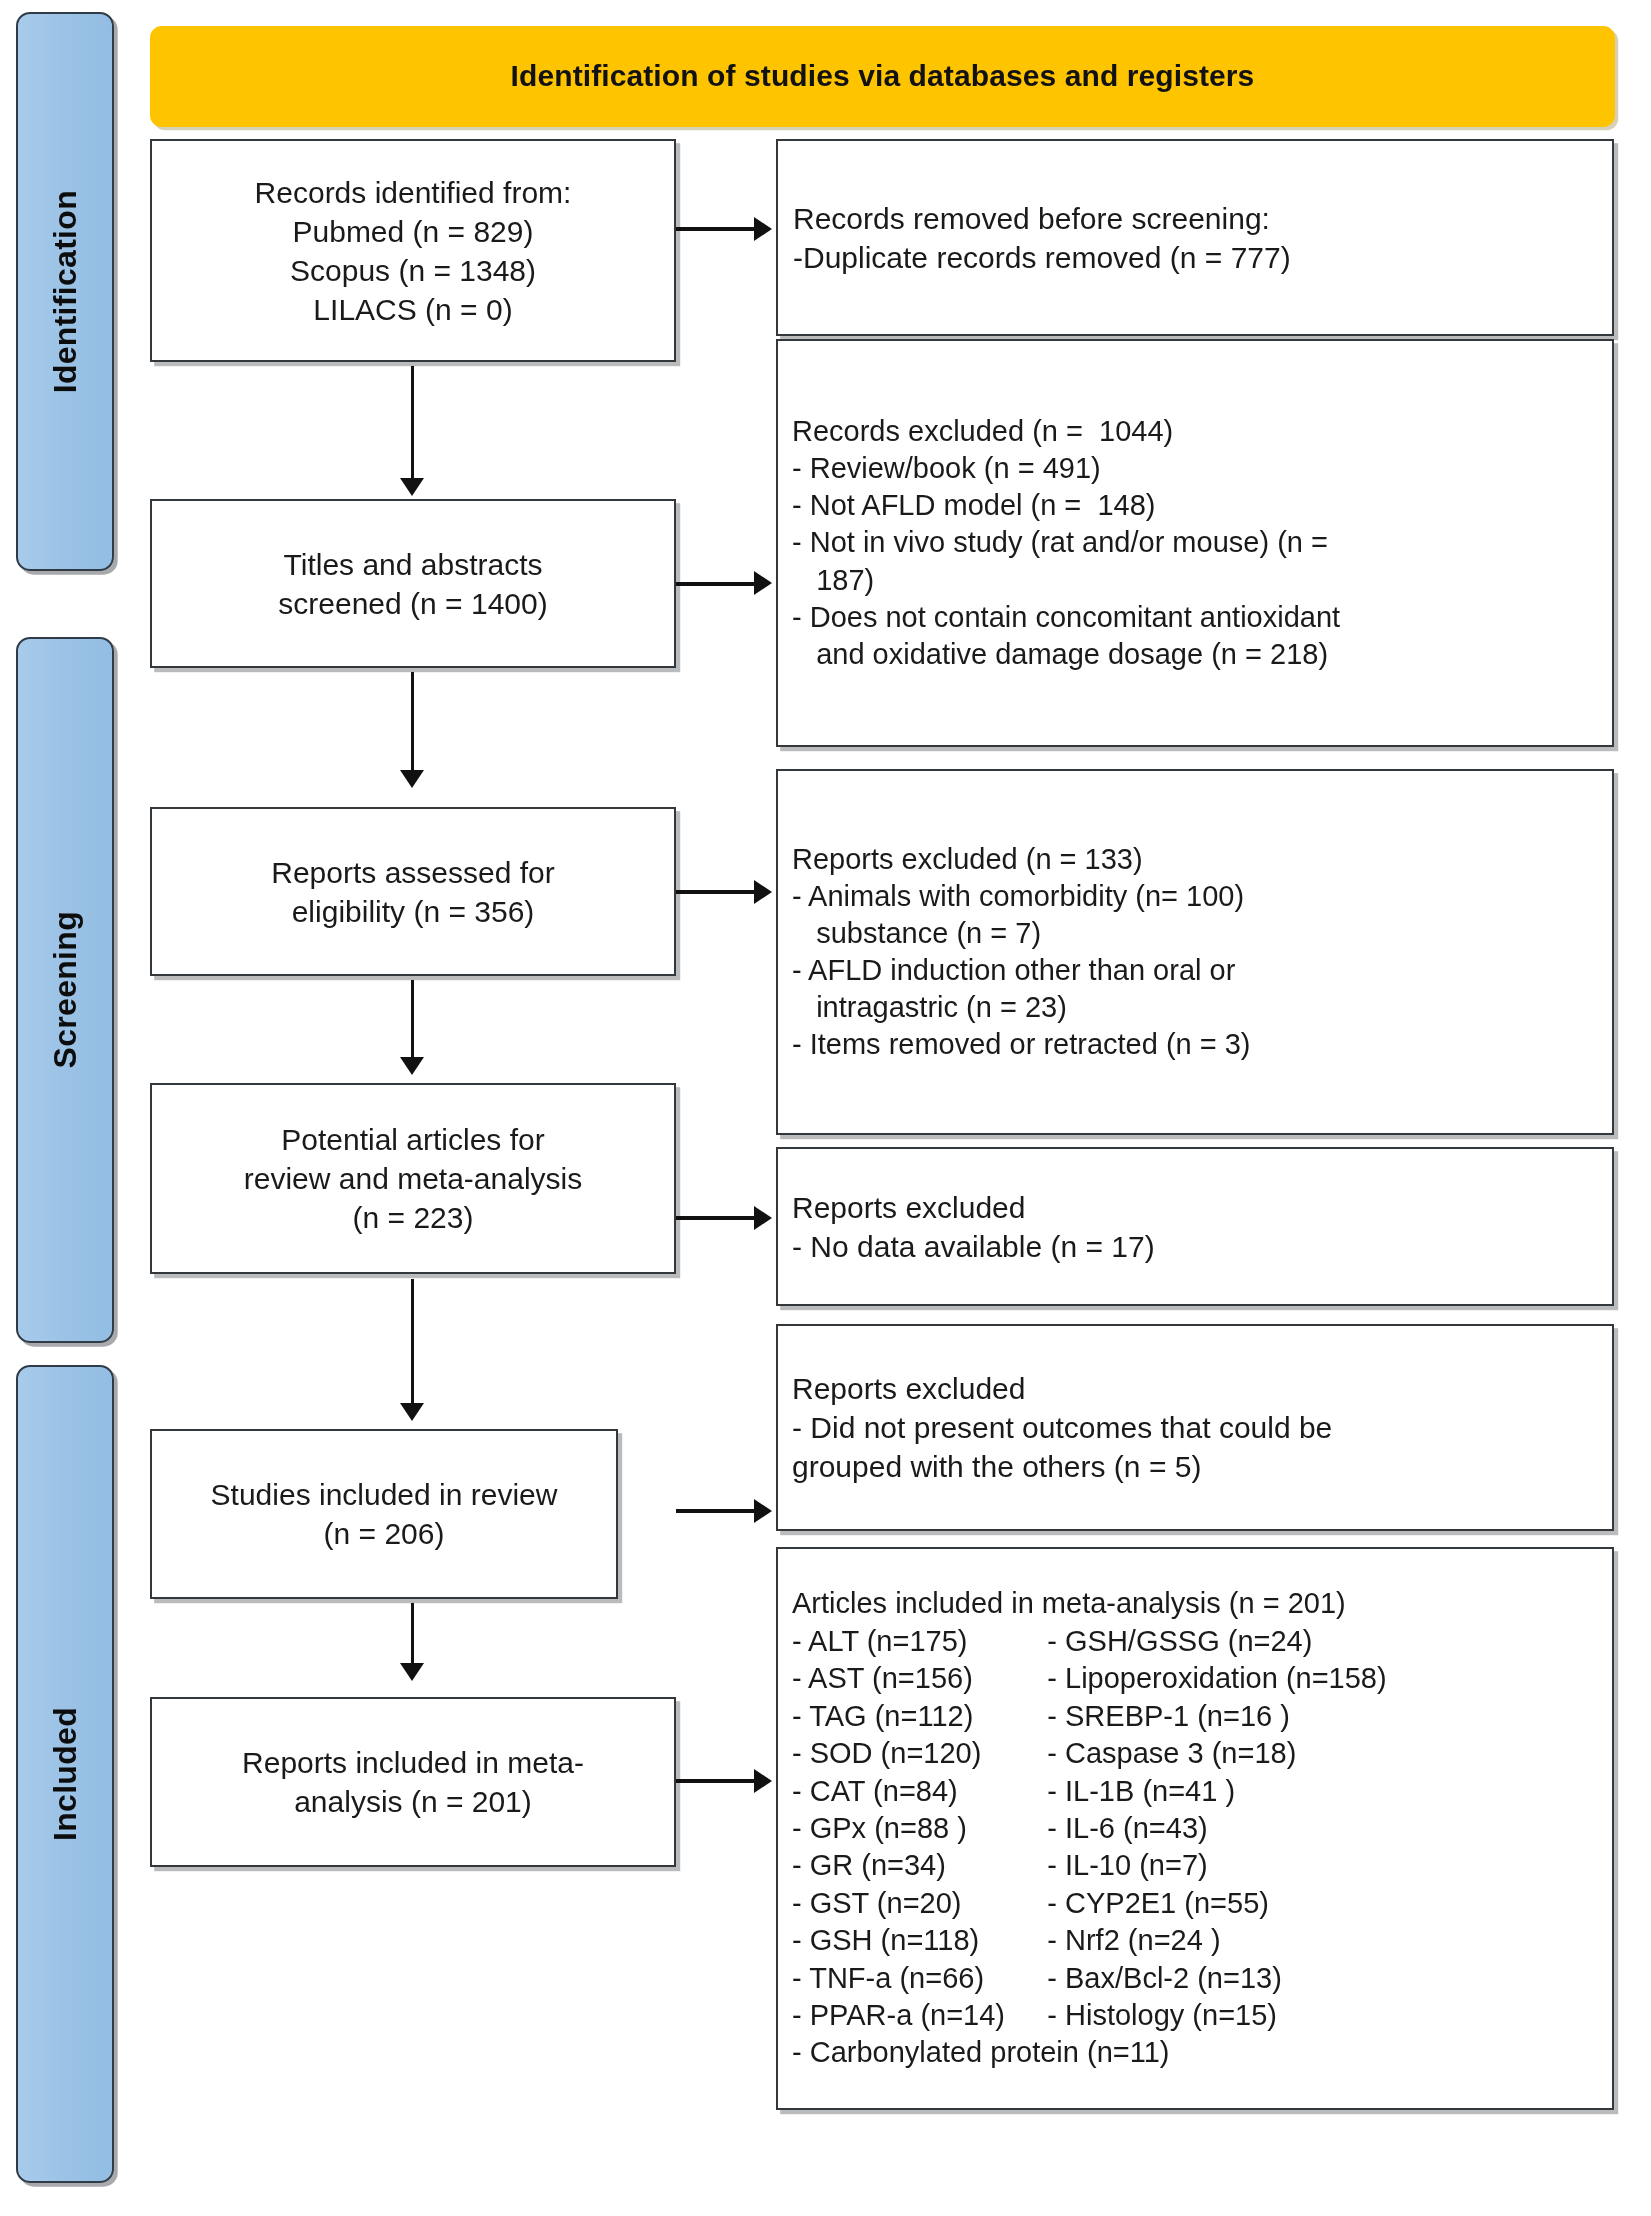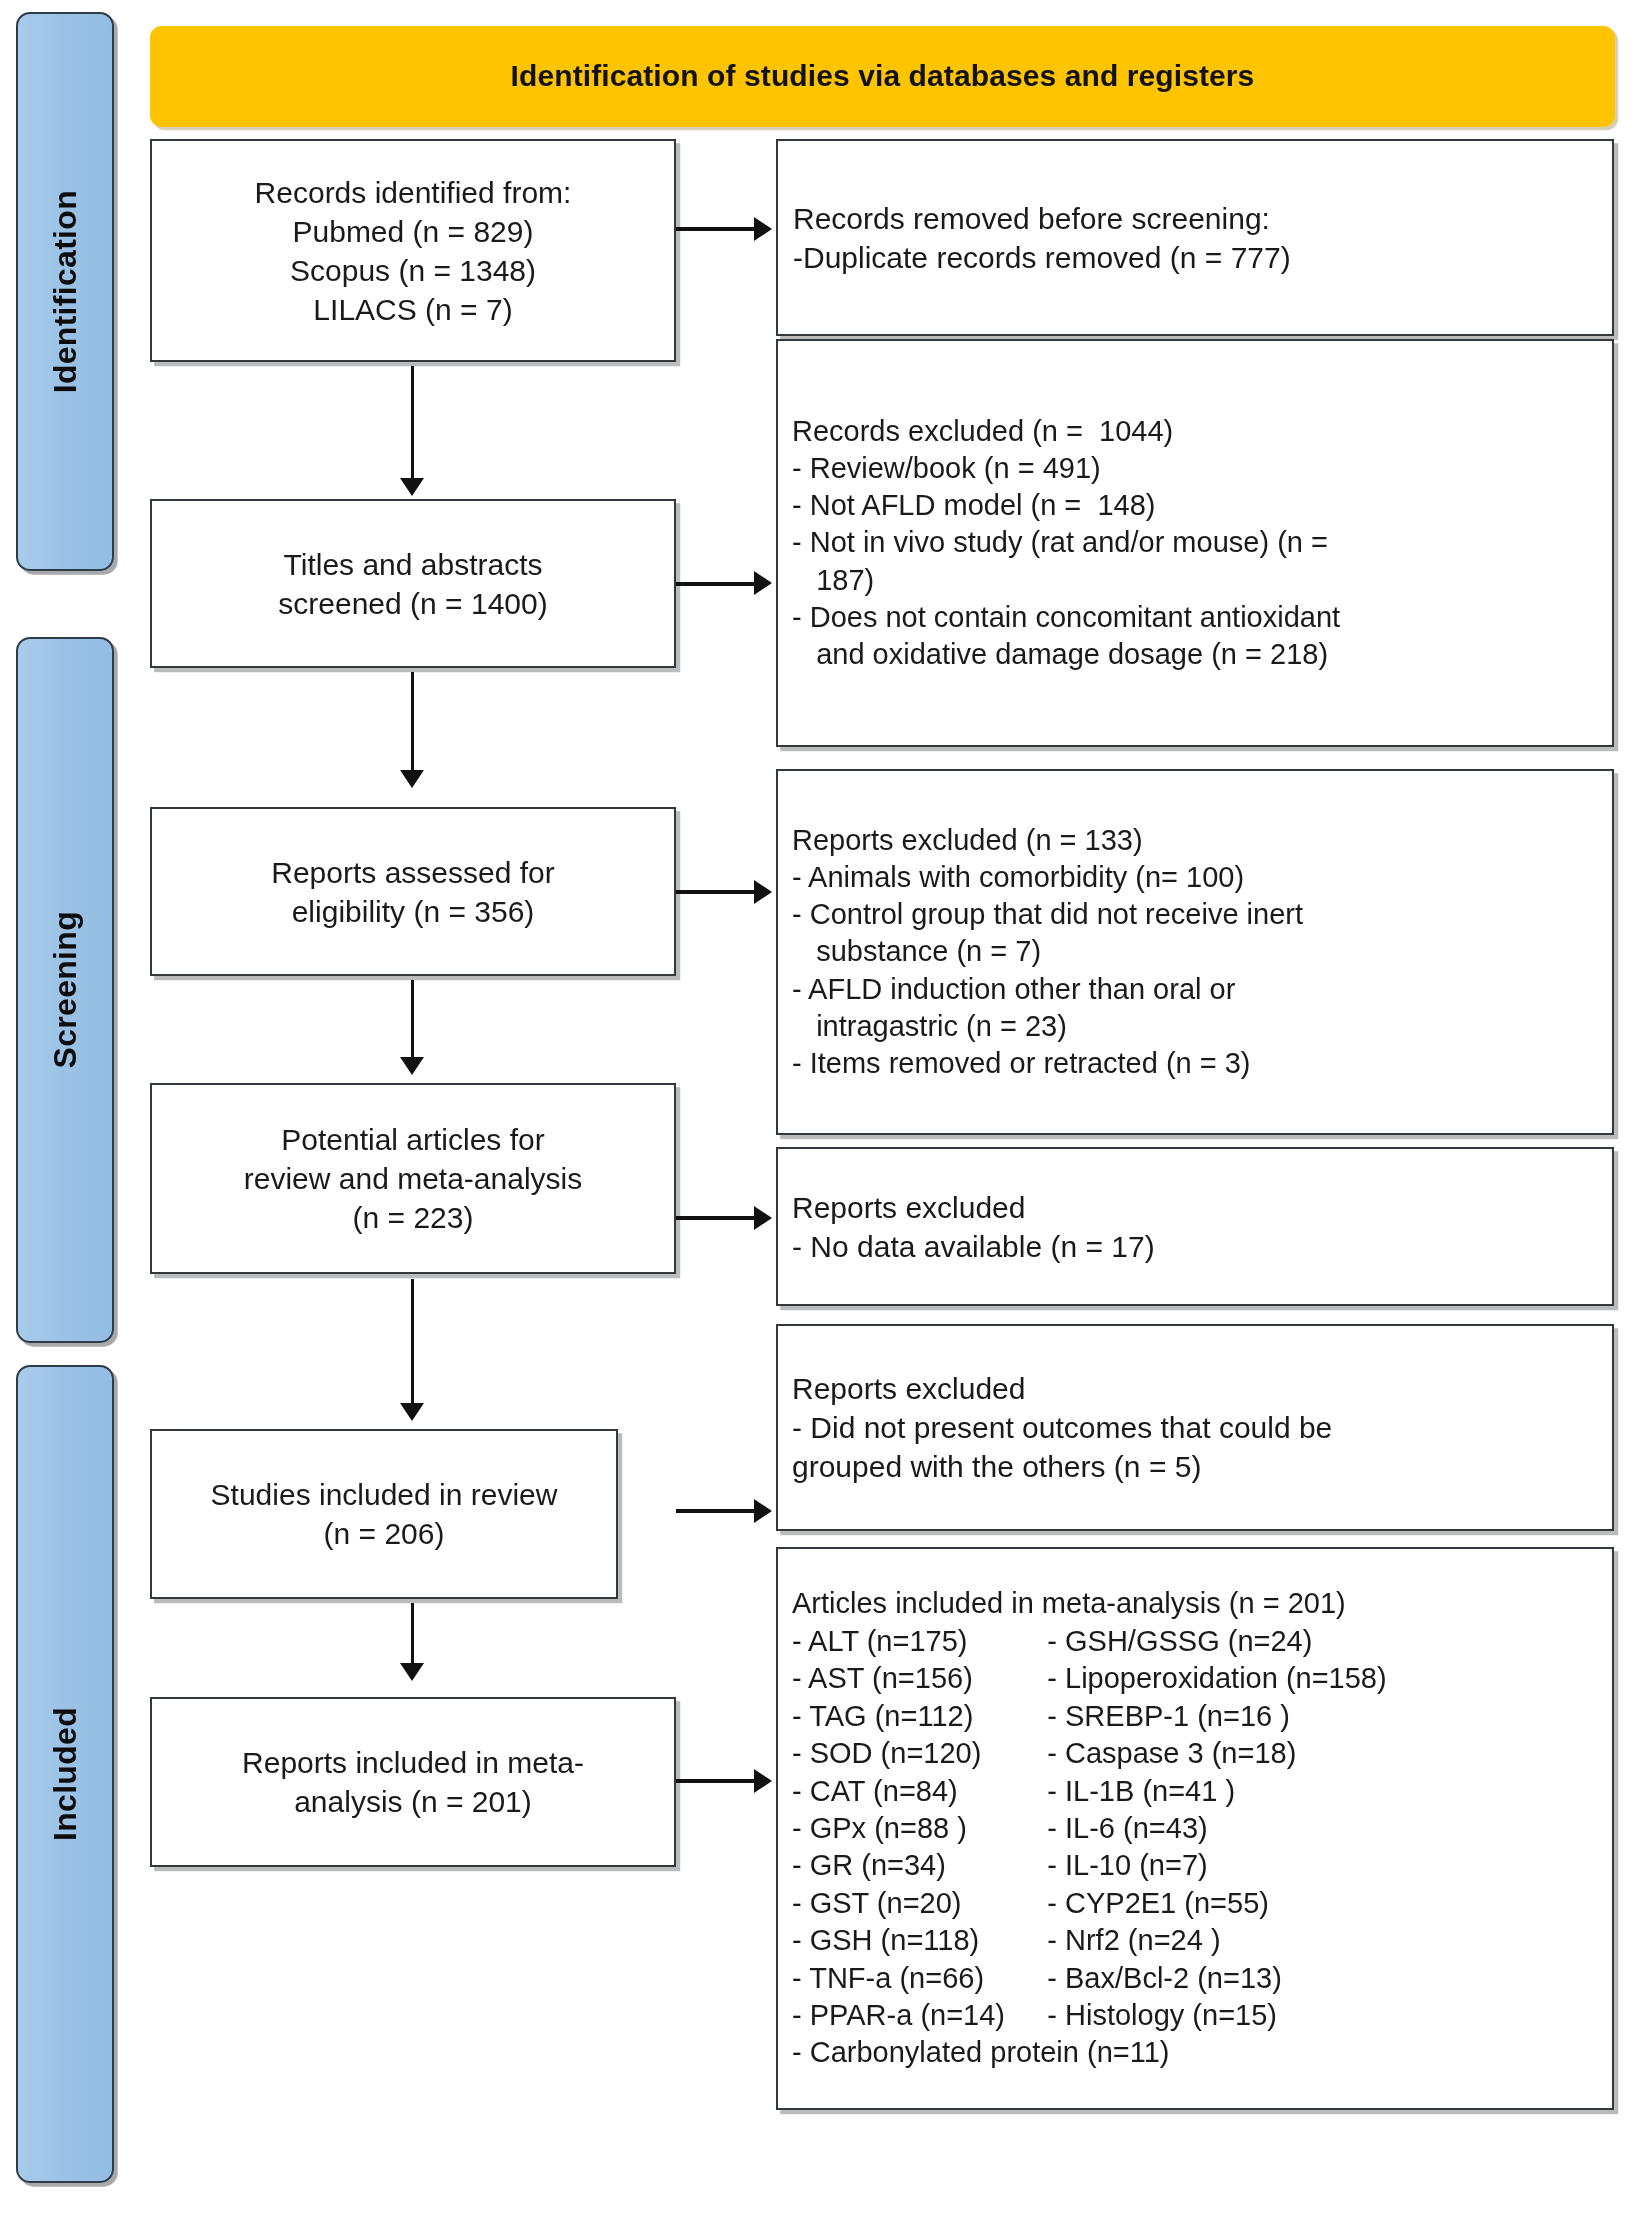--- a/index.html
+++ b/index.html
@@ -153,21 +153,21 @@
   </div>
 
   <div class="banner" style="left:150px; top:25.5px; width:1465px; height:101px;">
     <span class="banner-text">Identification of studies via databases and registers</span>
   </div>
 
   <div class="box center" style="left:150px; top:139px; width:526px; height:223px;">
     <div class="line">Records identified from:</div>
     <div class="line">Pubmed (n = 829)</div>
     <div class="line">Scopus (n = 1348)</div>
-    <div class="line">LILACS (n = 7)</div>
+    <div class="line">LILACS (n = 0)</div>
   </div>
 
   <div class="box center" style="left:150px; top:499px; width:526px; height:169px;">
     <div class="line">Titles and abstracts</div>
     <div class="line">screened (n = 1400)</div>
   </div>
 
   <div class="box center" style="left:150px; top:807px; width:526px; height:169px;">
     <div class="line">Reports assessed for</div>
     <div class="line">eligibility (n = 356)</div>
@@ -200,21 +200,20 @@
     <div class="line">- Not AFLD model (n =  148)</div>
     <div class="line">- Not in vivo study (rat and/or mouse) (n =</div>
     <div class="line">   187)</div>
     <div class="line">- Does not contain concomitant antioxidant</div>
     <div class="line">   and oxidative damage dosage (n = 218)</div>
   </div>
 
   <div class="box left dense" style="left:776px; top:769px; width:838px; height:366px;">
     <div class="line">Reports excluded (n = 133)</div>
     <div class="line">- Animals with comorbidity (n= 100)</div>
-    <div class="line">- Control group that did not receive inert</div>
     <div class="line">   substance (n = 7)</div>
     <div class="line">- AFLD induction other than oral or</div>
     <div class="line">   intragastric (n = 23)</div>
     <div class="line">- Items removed or retracted (n = 3)</div>
   </div>
 
   <div class="box left" style="left:776px; top:1147px; width:838px; height:159px;">
     <div class="line">Reports excluded</div>
     <div class="line">- No data available (n = 17)</div>
   </div>

